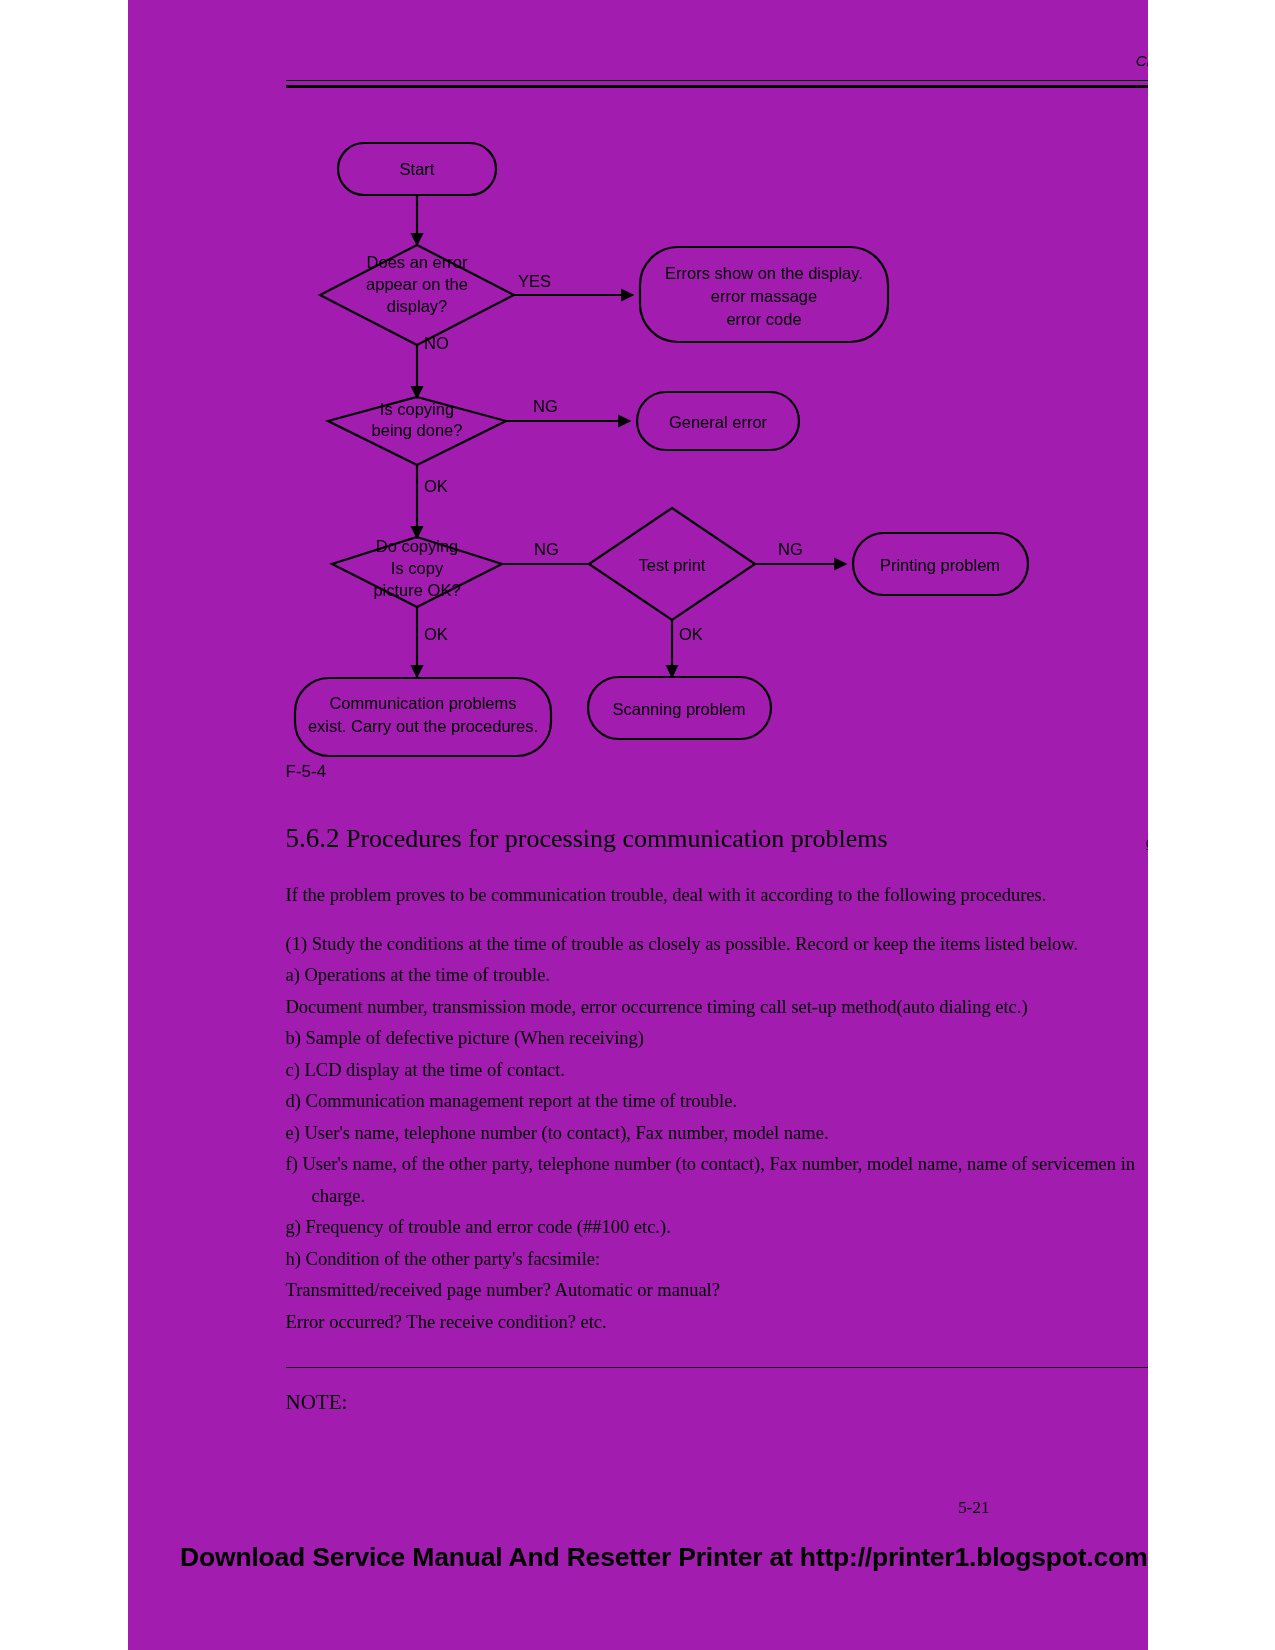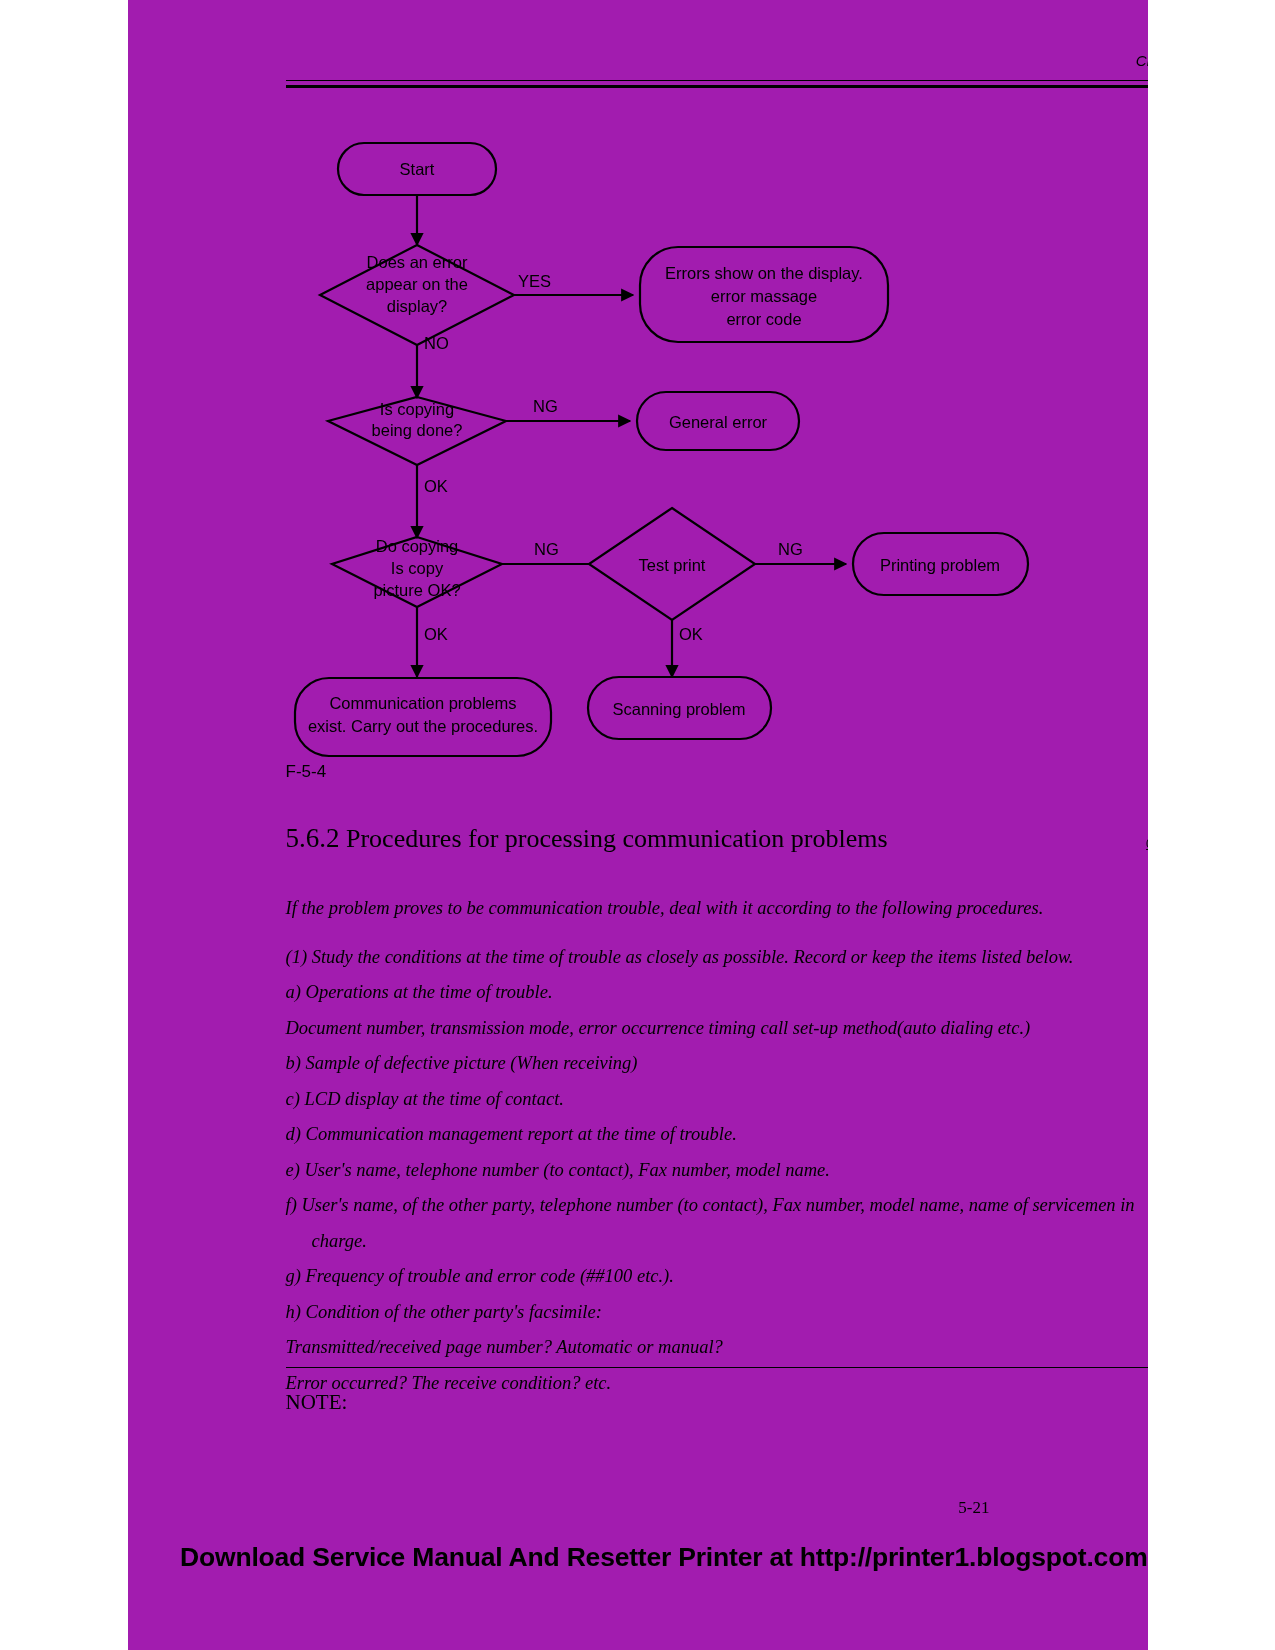--- a/index.html
+++ b/index.html
@@ -121,21 +121,21 @@
   
   .body-text {
     position: absolute;
     left: 158px;
     top: 882px;
     width: 920px;
     font-family: "Liberation Serif", serif;
     font-size: 18.5px;
     line-height: 1.0;
   }
-  .para { margin: 17px 0 13px 0; font-style: italic; }
+  .para { margin: 4px 0 13px 0; }
   .para-gap { margin-bottom: 30px; }
   .para-indent { text-indent: 0; padding-left: 26px; }
 
   
   .bottom-rule {
     position: absolute;
     left: 158px;
     top: 1367px;
     width: 918px;
     border-top: 1.6px solid #000;

